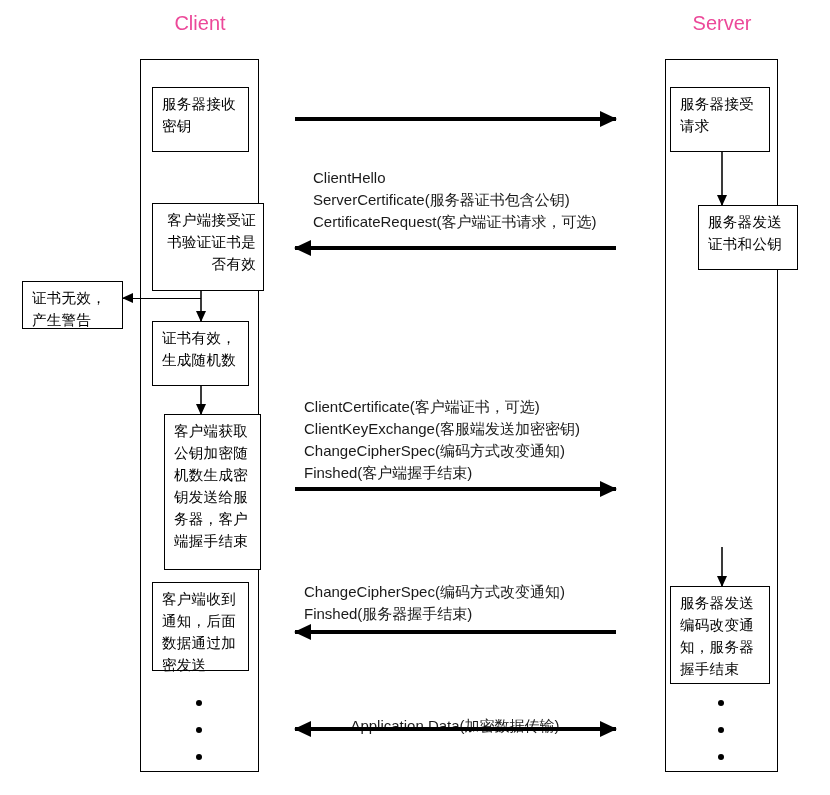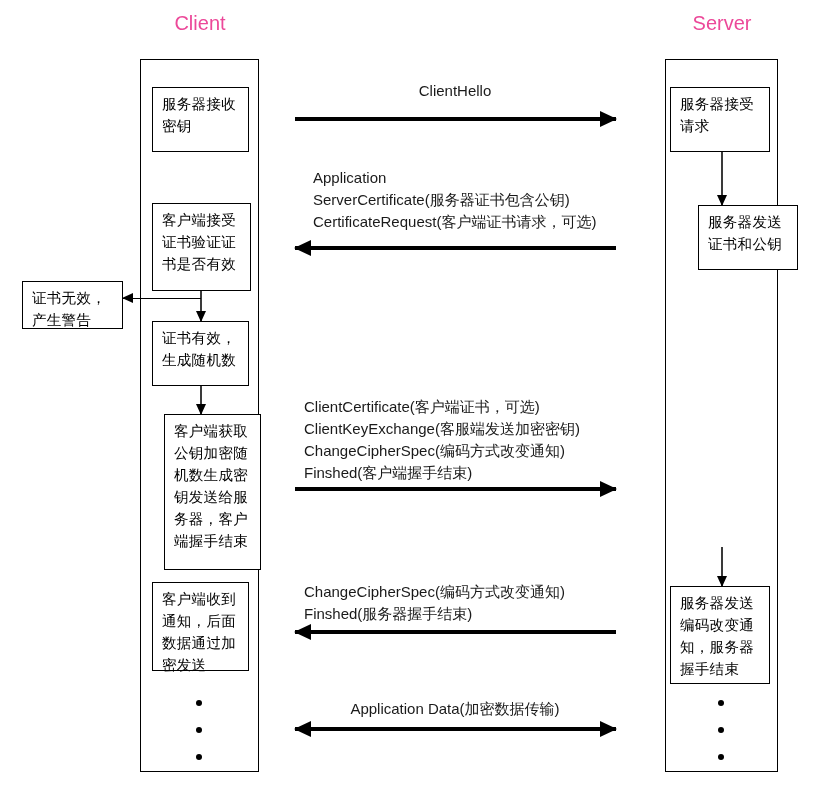--- a/index.html
+++ b/index.html
@@ -145,21 +145,21 @@
   <div class="actor-title" style="left:140px; top:12px; width:120px;">Client</div>
 
   <div class="actor-title" style="left:662px; top:12px; width:120px;">Server</div>
 
   <div class="lifeline" style="left:140px; top:59px; width:119px; height:713px;"></div>
 
   <div class="lifeline" style="left:665px; top:59px; width:113px; height:713px;"></div>
 
   <div class="pbox" style="left:152px; top:87px; width:97px; height:65px;">服务器接收密钥</div>
 
-  <div class="pbox" style="left:152px; top:203px; width:99px; height:88px;">客户端接受证书验证证书是否有效</div>
+  <div class="pbox" style="left:152px; top:203px; width:112px; height:88px;text-align:right;">客户端接受证书验证证书是否有效</div>
 
   <div class="pbox" style="left:152px; top:321px; width:97px; height:65px;">证书有效，生成随机数</div>
 
   <div class="pbox" style="left:164px; top:414px; width:97px; height:156px;">客户端获取公钥加密随机数生成密钥发送给服务器，客户端握手结束</div>
 
   <div class="pbox" style="left:152px; top:582px; width:97px; height:89px;">客户端收到通知，后面数据通过加密发送</div>
 
   <div class="pbox" style="left:22px; top:281px; width:101px; height:48px;">证书无效，产生警告</div>
 
   <div class="pbox" style="left:670px; top:87px; width:100px; height:65px;">服务器接受请求</div>
@@ -187,30 +187,27 @@
   <div class="varrow" style="left:715px; top:152px; width:14px; height:53px;">
     <span class="shaft"></span>
       <span class="head"></span>
   </div>
 
   <div class="varrow" style="left:715px; top:547px; width:14px; height:39px;">
     <span class="shaft"></span>
       <span class="head"></span>
   </div>
 
-  <div class="msg-label centered" style="left:255px; top:80px; width:400px;">
+  <div class="harrow" style="left:295px; top:110px; width:321px; height:18px;">
+    <span class="shaft"></span>
+      <span class="head right"></span>
+  </div>
+
+  <div class="msg-label" style="left:313px; top:167px; width:330px;">
     <div>ClientHello</div>
-  </div>
-  <div class="harrow" style="left:295px; top:110px; width:321px; height:18px;">
-    <span class="shaft"></span>
-      <span class="head right"></span>
-  </div>
-
-  <div class="msg-label" style="left:313px; top:167px; width:330px;">
-    <div>Application</div>
     <div>ServerCertificate(服务器证书包含公钥)</div>
     <div>CertificateRequest(客户端证书请求，可选)</div>
   </div>
   <div class="harrow" style="left:295px; top:239px; width:321px; height:18px;">
     <span class="shaft"></span>
       <span class="head left"></span>
   </div>
 
   <div class="msg-label" style="left:304px; top:396px; width:330px;">
     <div>ClientCertificate(客户端证书，可选)</div>
@@ -225,21 +222,21 @@
 
   <div class="msg-label" style="left:304px; top:581px; width:330px;">
     <div>ChangeCipherSpec(编码方式改变通知)</div>
     <div>Finshed(服务器握手结束)</div>
   </div>
   <div class="harrow" style="left:295px; top:623px; width:321px; height:18px;">
     <span class="shaft"></span>
       <span class="head left"></span>
   </div>
 
-  <div class="msg-label centered" style="left:255px; top:698px; width:400px;">
+  <div class="msg-label centered" style="left:255px; top:715px; width:400px;">
     <div>Application Data(加密数据传输)</div>
   </div>
   <div class="harrow" style="left:295px; top:720px; width:321px; height:18px;">
     <span class="shaft"></span>
     <span class="head left"></span>
     <span class="head right"></span>
   </div>
 
   <div class="dots" style="left:190px; top:700px; width:18px;">
     <i></i>

